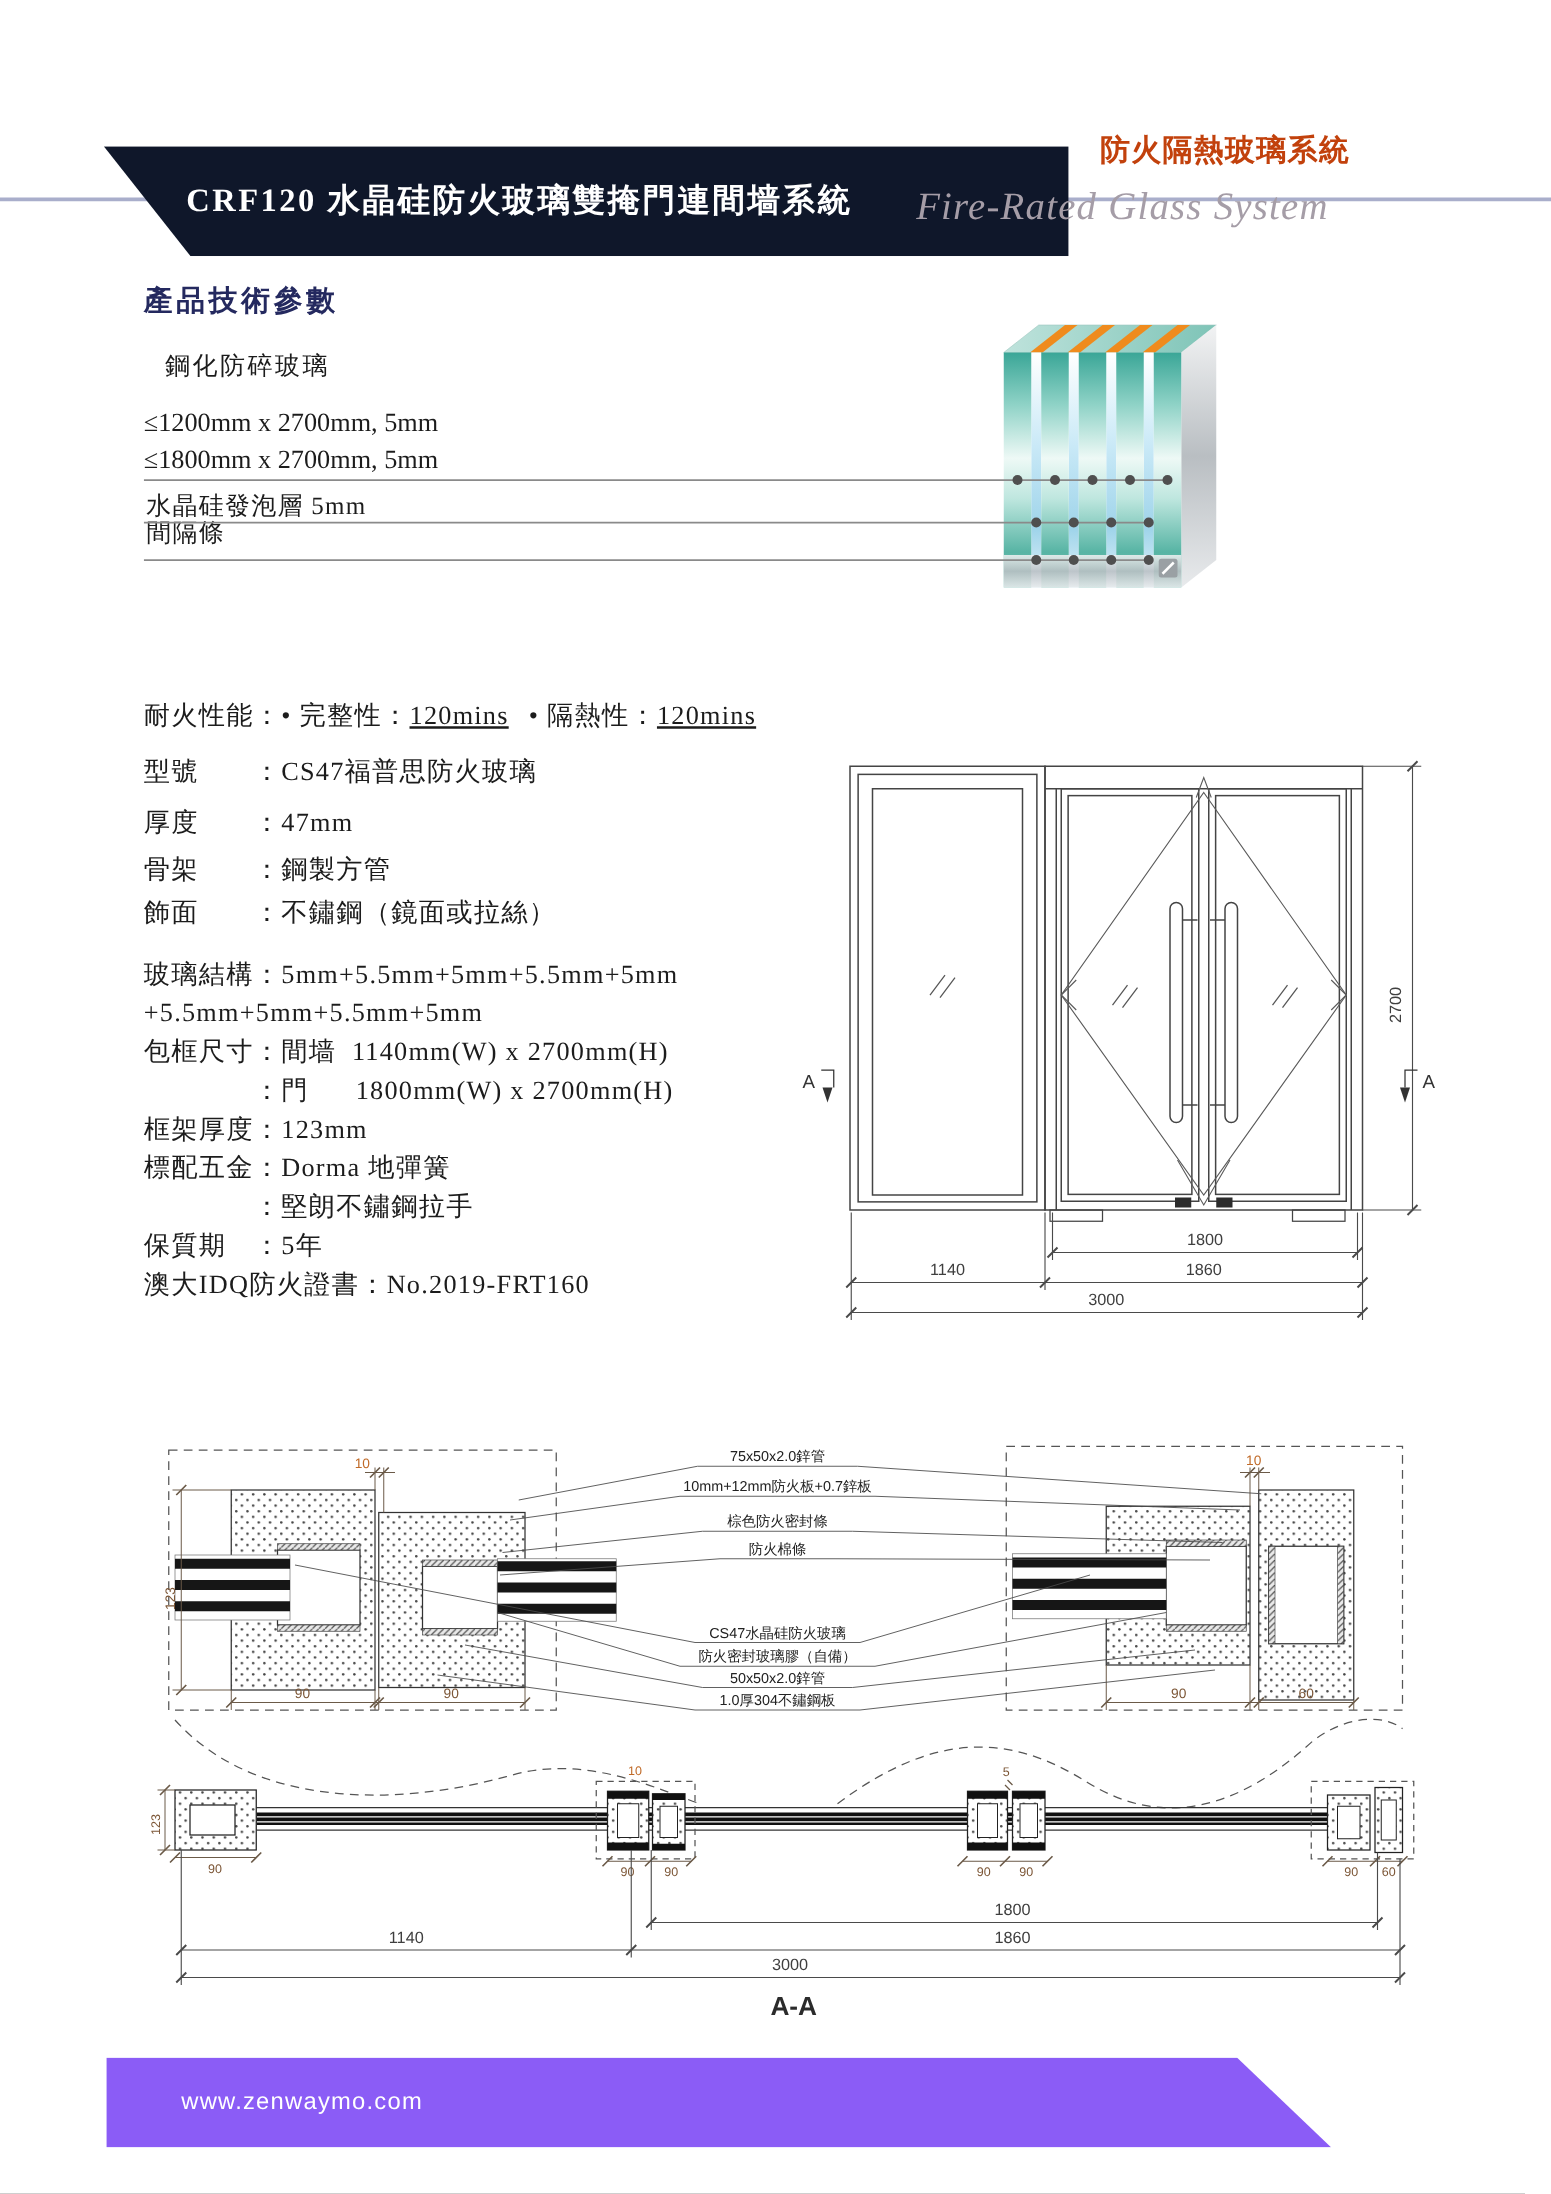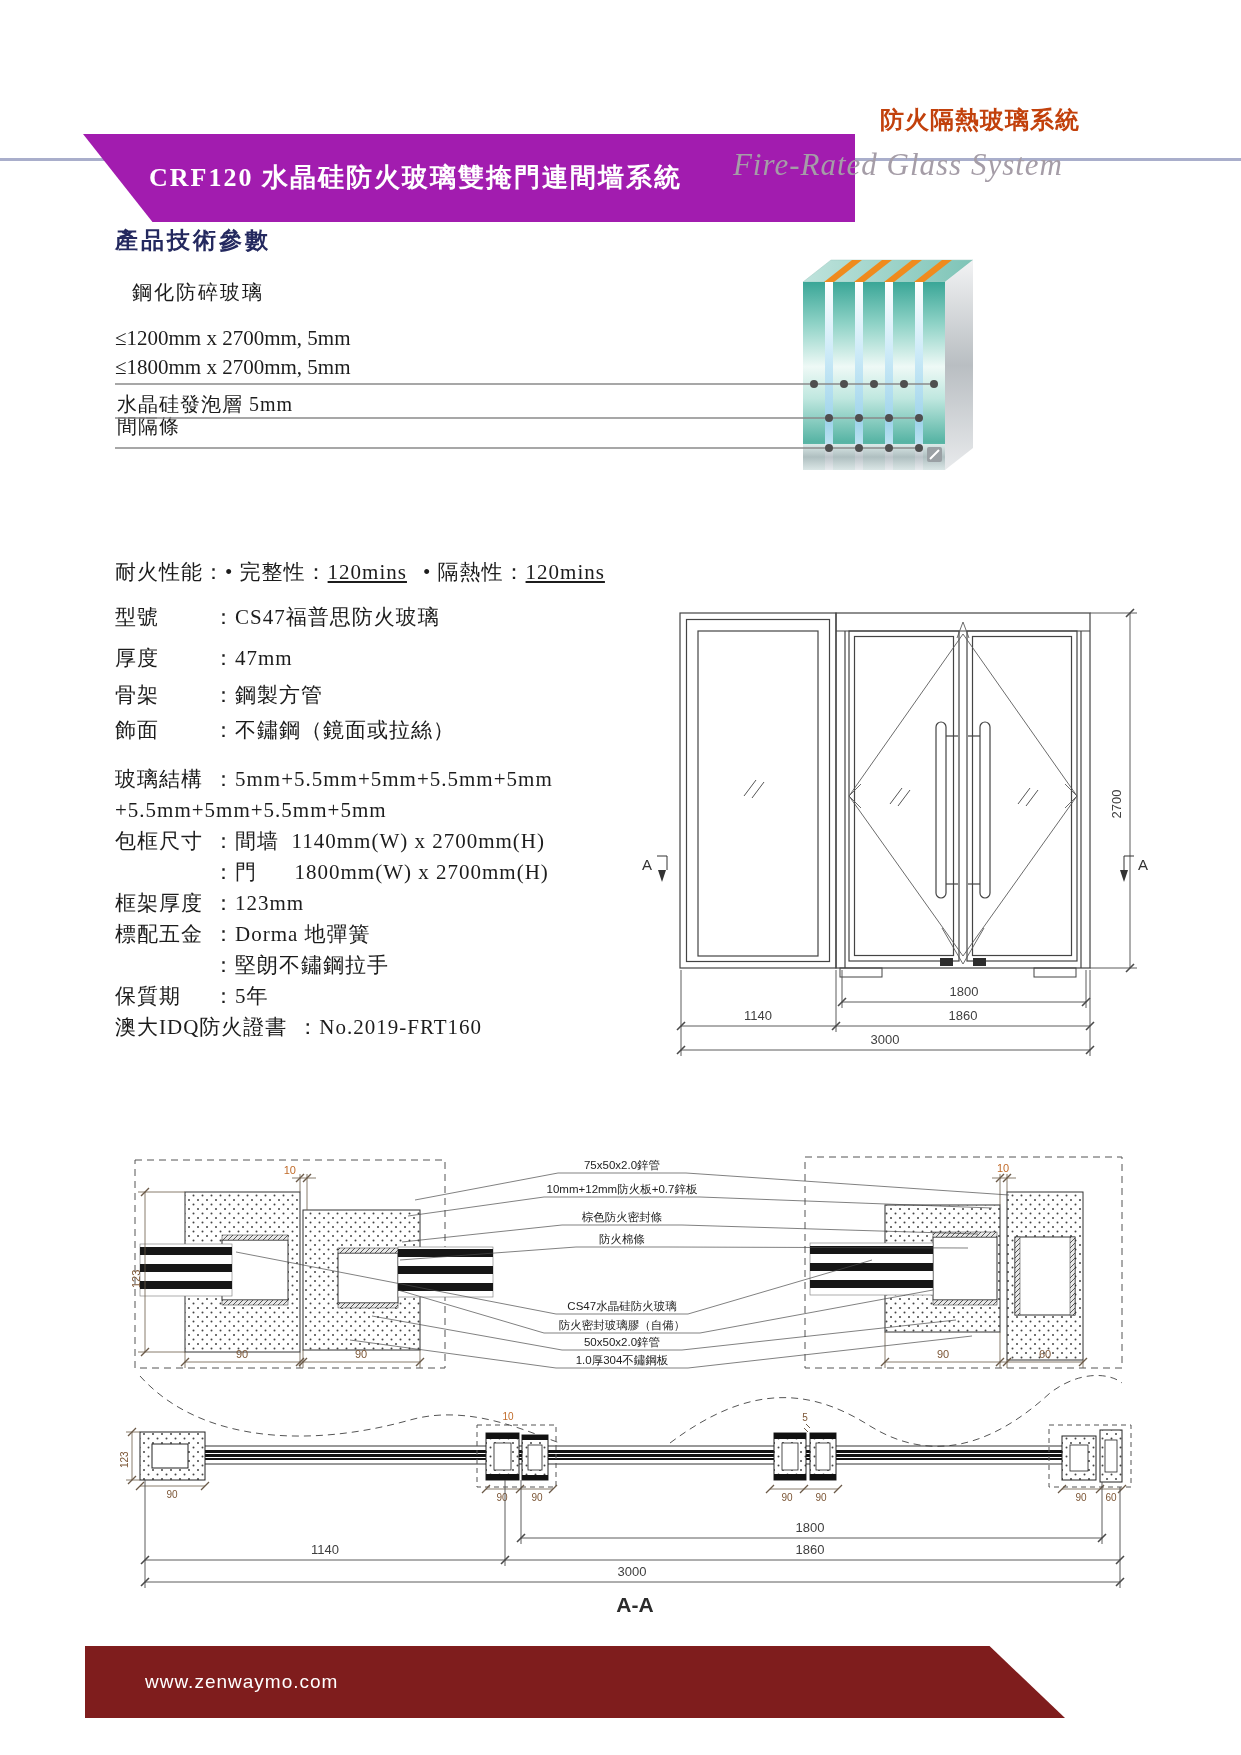--- a/index.html
+++ b/index.html
@@ -1,43 +1,43 @@
 <!DOCTYPE html>
 <html><head>
 <meta charset="utf-8">
 <style>
   html,body{margin:0;padding:0;background:#888;}
   .page{position:relative;width:1241px;height:1755px;background:#ffffff;overflow:hidden;
         font-family:"Liberation Serif","DejaVu Serif",serif;color:#1c1c1c;}
   .abs{position:absolute;}
   
   .hdr-line{position:absolute;left:0;top:158px;width:1241px;height:3px;background:#a9aecb;z-index:1;}
-  .hdr-banner{position:absolute;left:83px;top:134px;width:772px;height:88px;background:#a21caf;z-index:2;
+  .hdr-banner{position:absolute;left:83px;top:117px;width:772px;height:88px;background:#0f172a;z-index:2;
               clip-path:polygon(0 0,100% 0,100% 100%,9% 100%);}
   .hdr-banner span{display:block;line-height:88px;padding-left:66px;color:#fff;font-size:26px;
                    font-weight:bold;letter-spacing:2px;}
   .brand-zh{position:absolute;right:161px;top:104px;font-size:24px;font-weight:bold;color:#c2410c;
             font-family:"Liberation Sans","DejaVu Sans",sans-serif;letter-spacing:1px;z-index:2;}
   .brand-en{position:absolute;right:178px;top:147px;font-size:31px;font-style:italic;color:#a59da7;
             letter-spacing:1px;z-index:2;margin-left:16px;}
   
   .sec-title{position:absolute;left:115px;top:225px;font-size:23px;font-weight:bold;color:#24295f;letter-spacing:3px;}
   .glass-label{position:absolute;left:132px;top:279px;font-size:20px;letter-spacing:2px;}
   .size-lines{position:absolute;left:115px;top:324px;font-size:21px;line-height:29px;}
   .foam-label{position:absolute;left:117px;top:391px;font-size:20px;letter-spacing:1px;}
   .spacer-label{position:absolute;left:117px;top:413px;font-size:20px;letter-spacing:1px;}
   .fire-row{position:absolute;left:115px;top:558px;font-size:21px;letter-spacing:1px;}
   .fire-row .uv{text-decoration:underline;}
   .fire-row .gap{margin-left:16px;}
   .specs{position:absolute;left:115px;top:602px;width:540px;}
-  .spec-row{display:flex;white-space:pre-wrap;font-size:21px;line-height:31px;letter-spacing:1px;gap:10px;}
+  .spec-row{display:flex;white-space:pre-wrap;font-size:21px;line-height:31px;letter-spacing:1px;}
   .spec-label{flex:none;min-width:88px;}
   .mt10{margin-top:10px}.mt6{margin-top:6px}.mt4{margin-top:4px}.mt18{margin-top:18px}
   
-  .footer{position:absolute;left:85px;top:1646px;width:980px;height:72px;background:#7f1d1d;
+  .footer{position:absolute;left:85px;top:1646px;width:980px;height:72px;background:#8b5cf6;
           clip-path:polygon(0 0,92.3% 0,100% 100%,0 100%);}
   .footer span{display:block;line-height:72px;padding-left:60px;color:#fff;font-size:19px;
                font-family:"Liberation Sans","DejaVu Sans",sans-serif;letter-spacing:1px;}
   svg text{font-family:"Liberation Sans","DejaVu Sans",sans-serif;}
   svg .cjk{font-family:"Liberation Serif","DejaVu Serif",serif;}
 </style>
 </head>
 <body>
 
 <div class="page">

